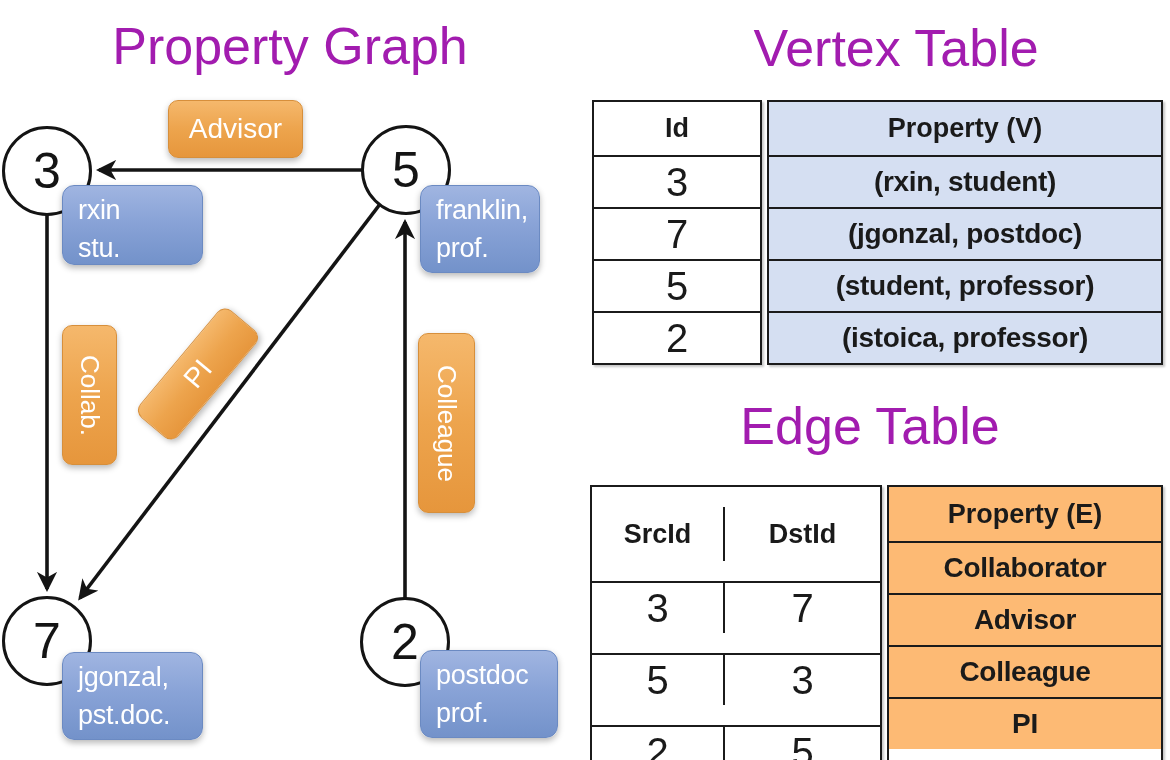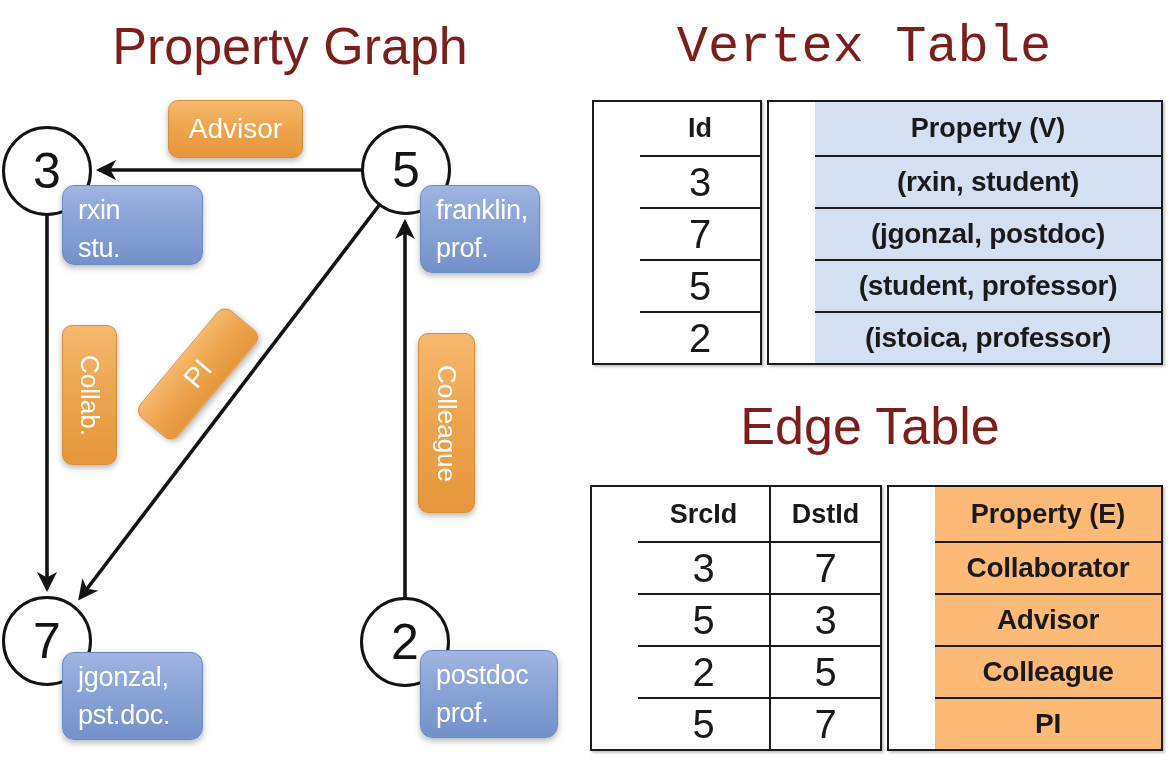--- a/index.html
+++ b/index.html
@@ -3,21 +3,21 @@
 <meta charset="utf-8">
 <style>
   * { margin:0; padding:0; box-sizing:border-box; }
   body { background:#fff; }
   #canvas {
     position:relative; width:1170px; height:760px; background:#ffffff;
     font-family:"Liberation Sans", sans-serif; color:#1a1a1a; overflow:hidden;
   }
   .title {
     position:absolute; text-align:center; font-size:52px; font-weight:400;
-    letter-spacing:0px; color:#7f1d1d; white-space:nowrap;
+    letter-spacing:0px; color:#a21caf; white-space:nowrap;
   }
   
   .graph-svg { position:absolute; left:0; top:0; z-index:1; }
   .gnode {
     position:absolute; width:90px; height:90px; background:#fff;
     border:3.5px solid #141414; border-radius:50%; z-index:2;
     display:flex; align-items:center; justify-content:center;
     font-size:50px; color:#141414;
   }
   .obox {
@@ -33,30 +33,29 @@
     background:linear-gradient(180deg,#a0b5e1 0%,#89a3d7 45%,#7392ca 100%);
     border:1.5px solid #6b8ac2; box-shadow:0 3px 6px rgba(0,0,0,.28);
     font-size:27px; line-height:38px; letter-spacing:-0.3px;
     padding:5px 8px 0 15px;
   }
   
   .tcolgroup { position:absolute; display:flex; gap:5px; z-index:1; }
   .tcol {
     border:2.5px solid #1b1b1b; background:#fff;
     box-shadow:2px 2px 2px rgba(0,0,0,.22);
-    padding-left:46px;
   }
   .trow { display:flex; align-items:center; justify-content:center; }
   .trow + .trow { border-top:2.5px solid #1b1b1b; }
   .hdr { font-weight:700; font-size:27px; }
   .num { font-size:40px; font-weight:400; }
   .ptext { font-size:28px; font-weight:700; letter-spacing:-0.3px; }
   .fill-blue { background:#d5dff2; }
   .fill-tan  { background:#fdba74; }
-  .split { display:flex; }
+  .split { display:flex;margin-top:20px; }
   .split > div:first-child { border-right:2.5px solid #1b1b1b; }
   .vrow { height:52px; } .vhdr { height:53px; }
   .erow { height:52px; } .ehdr { height:54px; }
 </style>
 </head>
 <body>
 
 <div id="canvas">
 
   <div class="title" style="left:90px; top:16px; width:400px;">Property Graph</div>
@@ -109,21 +108,21 @@
   <div class="obox" style="left:62px; top:325px; width:55px; height:140px;">
     <span class="vtext">Collab.</span>
   </div>
   <div class="obox" style="left:128px; top:349px; width:140px; height:50px; transform:rotate(-50deg);">
     <span>PI</span>
   </div>
   <div class="obox" style="left:418px; top:333px; width:57px; height:180px;">
     <span class="vtext">Colleague</span>
   </div>
 
-  <div class="title" style="left:664px; top:18px; width:400px;font-family:Liberation Mono, monospace;">Vertex Table</div>
+  <div class="title" style="left:696px; top:18px; width:400px;">Vertex Table</div>
 
   <div class="tcolgroup" style="left:592px; top:100px;">
     <div class="tcol" style="width:170px;">
       <div class="trow vhdr hdr">Id</div>
       <div class="trow vrow num">3</div>
       <div class="trow vrow num">7</div>
       <div class="trow vrow num">5</div>
       <div class="trow vrow num">2</div>
     </div>
     <div class="tcol" style="width:396px;">

